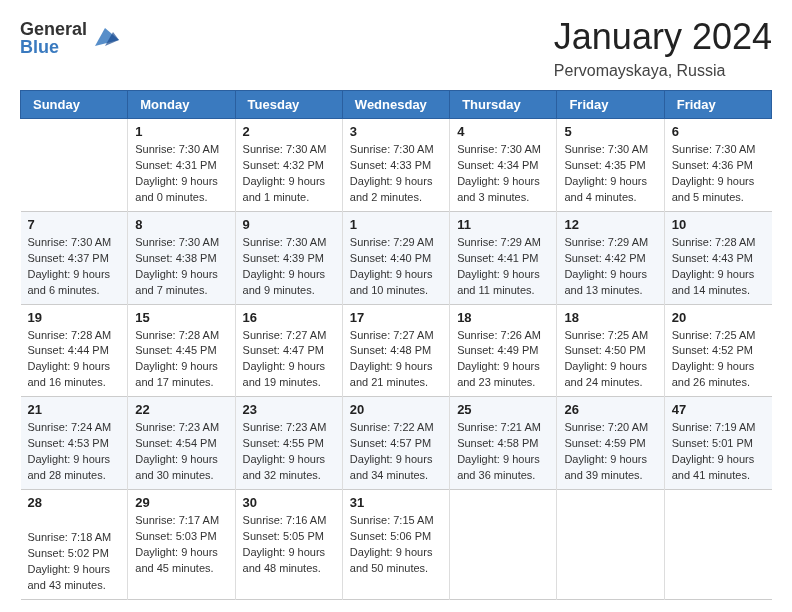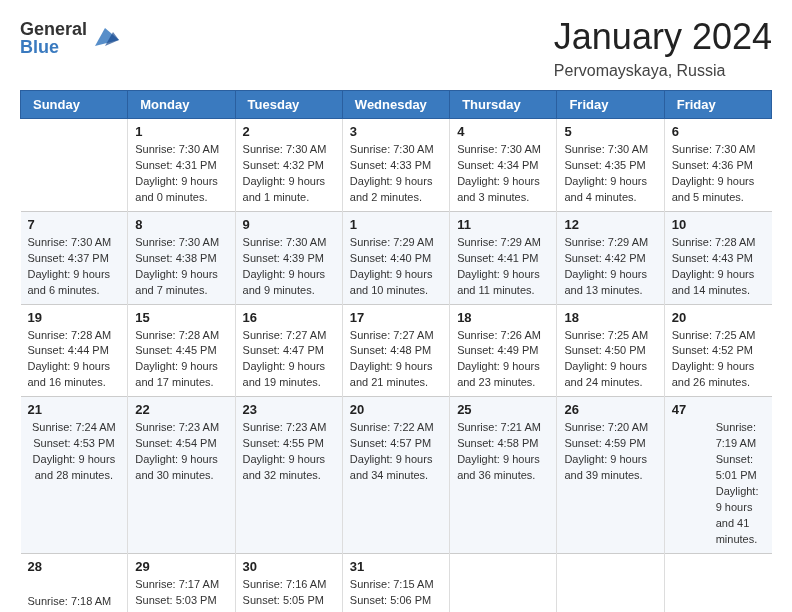--- a/index.html
+++ b/index.html
@@ -263,21 +263,21 @@
           <td>
             <span class="day-number">20</span>
             <div class="cell-text" style="white-space: pre-line;">Sunrise: 7:25 AM
 Sunset: 4:52 PM
 Daylight: 9 hours and 26 minutes.</div>
           </td>
         </tr>
         <tr>
           <td>
             <span class="day-number">21</span>
-            <div class="cell-text" style="white-space: pre-line; text-align: center;">Sunrise: 7:24 AM
+            <div class="cell-text" style="white-space: pre-line;">Sunrise: 7:24 AM
 Sunset: 4:53 PM
 Daylight: 9 hours and 28 minutes.</div>
           </td>
           <td>
             <span class="day-number">22</span>
             <div class="cell-text" style="white-space: pre-line;">Sunrise: 7:23 AM
 Sunset: 4:54 PM
 Daylight: 9 hours and 30 minutes.</div>
           </td>
           <td>
@@ -299,21 +299,21 @@
 Daylight: 9 hours and 36 minutes.</div>
           </td>
           <td>
             <span class="day-number">26</span>
             <div class="cell-text" style="white-space: pre-line;">Sunrise: 7:20 AM
 Sunset: 4:59 PM
 Daylight: 9 hours and 39 minutes.</div>
           </td>
           <td>
             <span class="day-number">47</span>
-            <div class="cell-text" style="white-space: pre-line; margin-left: 44px;">Sunrise: 7:19 AM
+            <div class="cell-text" style="white-space: pre-line;">Sunrise: 7:19 AM
 Sunset: 5:01 PM
 Daylight: 9 hours and 41 minutes.</div>
           </td>
         </tr>
         <tr>
           <td>
             <span class="day-number">28</span>
             <div class="cell-text" style="white-space: pre-line; margin-top: 20px;">Sunrise: 7:18 AM
 Sunset: 5:02 PM
 Daylight: 9 hours and 43 minutes.</div>

